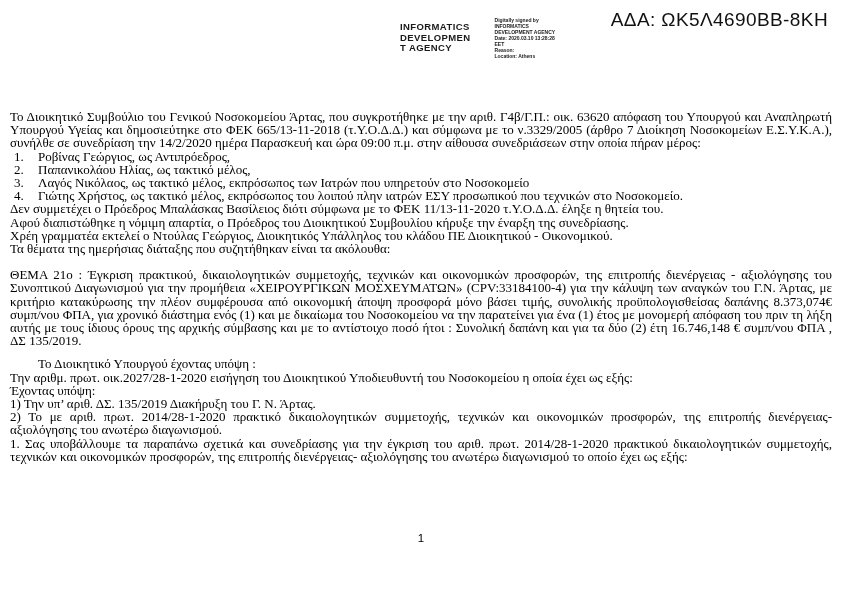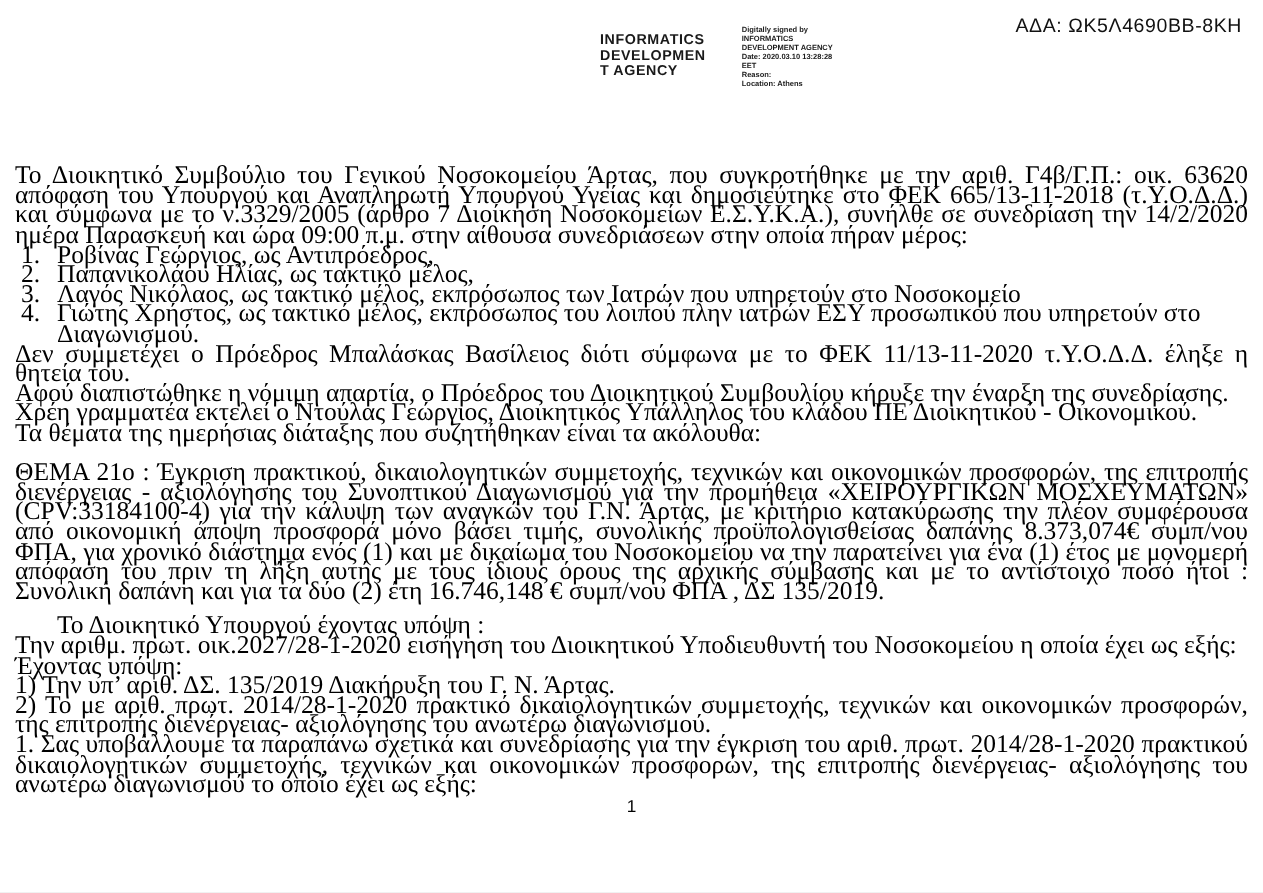--- a/index.html
+++ b/index.html
@@ -9,38 +9,38 @@
     width: 842px; height: 595px;
     margin: 0 auto;
     background: #ffffff;
     color: #000;
     font-family: "Liberation Serif", serif;
     overflow: hidden;
   }
   .ada {
     position: absolute; top: 9px; right: 14px;
     font-family: "Liberation Sans", sans-serif;
-    font-size: 13px; letter-spacing: 0.4px; color: #111;
+    font-size: 19px; letter-spacing: 0.4px; color: #111;
   }
   .sigblock {
     position: absolute; left: 400px; top: 15px;
     display: flex; gap: 24px;
     font-family: "Liberation Sans", sans-serif; color: #1a1a1a;
   }
   .agency { font-size: 9.5px; font-weight: bold; line-height: 10.5px; letter-spacing: 0.4px; padding-top: 7px; }
   .sigdetails { font-size: 5px; font-weight: bold; line-height: 6px; padding-top: 2px; }
   .title {
     position: absolute; top: 90px; left: 0; width: 100%;
     text-align: center; font-size: 13px; font-weight: bold;
   }
   .title-inner { text-decoration: underline; }
   .title-word { letter-spacing: 3px; margin-right: 7px; }
   .content {
     position: absolute; top: 110px; left: 10px; right: 10px;
-    font-size: 17px; line-height: 13.2px;
+    font-size: 13px; line-height: 13.2px;
   }
   .content p { margin: 0; text-align: justify; }
   .member { display: flex; padding-left: 4px; }
   .mnum { flex: 0 0 24px; width: 24px; }
   .bold { font-weight: normal; }
   .gap { height: 13px; }
   .board-intro { text-indent: 28px; margin-top: 10px !important; }
   .pagenum {
     position: absolute; top: 532px; left: 0; width: 100%;
     text-align: center; font-size: 11.5px;
@@ -84,21 +84,21 @@
       <div class="member">
         <span class="mnum">2.</span>
         <span>Παπανικολάου Ηλίας, ως τακτικό μέλος,</span>
       </div>
       <div class="member">
         <span class="mnum">3.</span>
         <span>Λαγός Νικόλαος, ως τακτικό μέλος, εκπρόσωπος των Ιατρών που υπηρετούν στο Νοσοκομείο</span>
       </div>
       <div class="member">
         <span class="mnum">4.</span>
-        <span>Γιώτης Χρήστος, ως τακτικό μέλος, εκπρόσωπος του λοιπού πλην ιατρών ΕΣΥ προσωπικού που υπηρετούν στο Διαγωνισμού.</span>
+        <span>Γιώτης Χρήστος, ως τακτικό μέλος, εκπρόσωπος του λοιπού πλην ιατρών ΕΣΥ προσωπικού που τεχνικών στο Νοσοκομείο.</span>
       </div>
     </div>
 
     <p>Δεν συμμετέχει ο Πρόεδρος Μπαλάσκας Βασίλειος διότι σύμφωνα με το ΦΕΚ 11/13-11-2020 τ.Υ.Ο.Δ.Δ. έληξε η θητεία του.</p>
     <p>Αφού διαπιστώθηκε η νόμιμη απαρτία, ο Πρόεδρος του Διοικητικού Συμβουλίου κήρυξε την έναρξη της συνεδρίασης.</p>
     <p>Χρέη γραμματέα εκτελεί ο Ντούλας Γεώργιος, Διοικητικός Υπάλληλος του κλάδου ΠΕ Διοικητικού - Οικονομικού.</p>
     <p>Τα θέματα της ημερήσιας διάταξης που συζητήθηκαν είναι τα ακόλουθα:</p>
 
     <div class="gap"></div>
 

